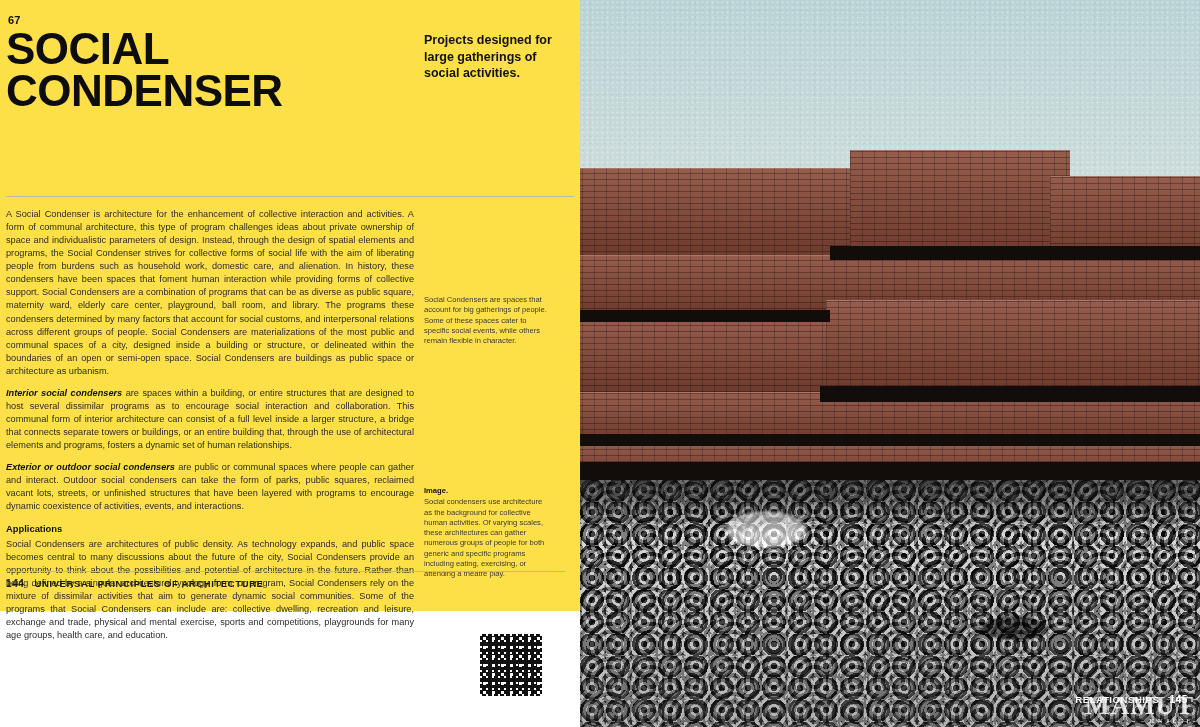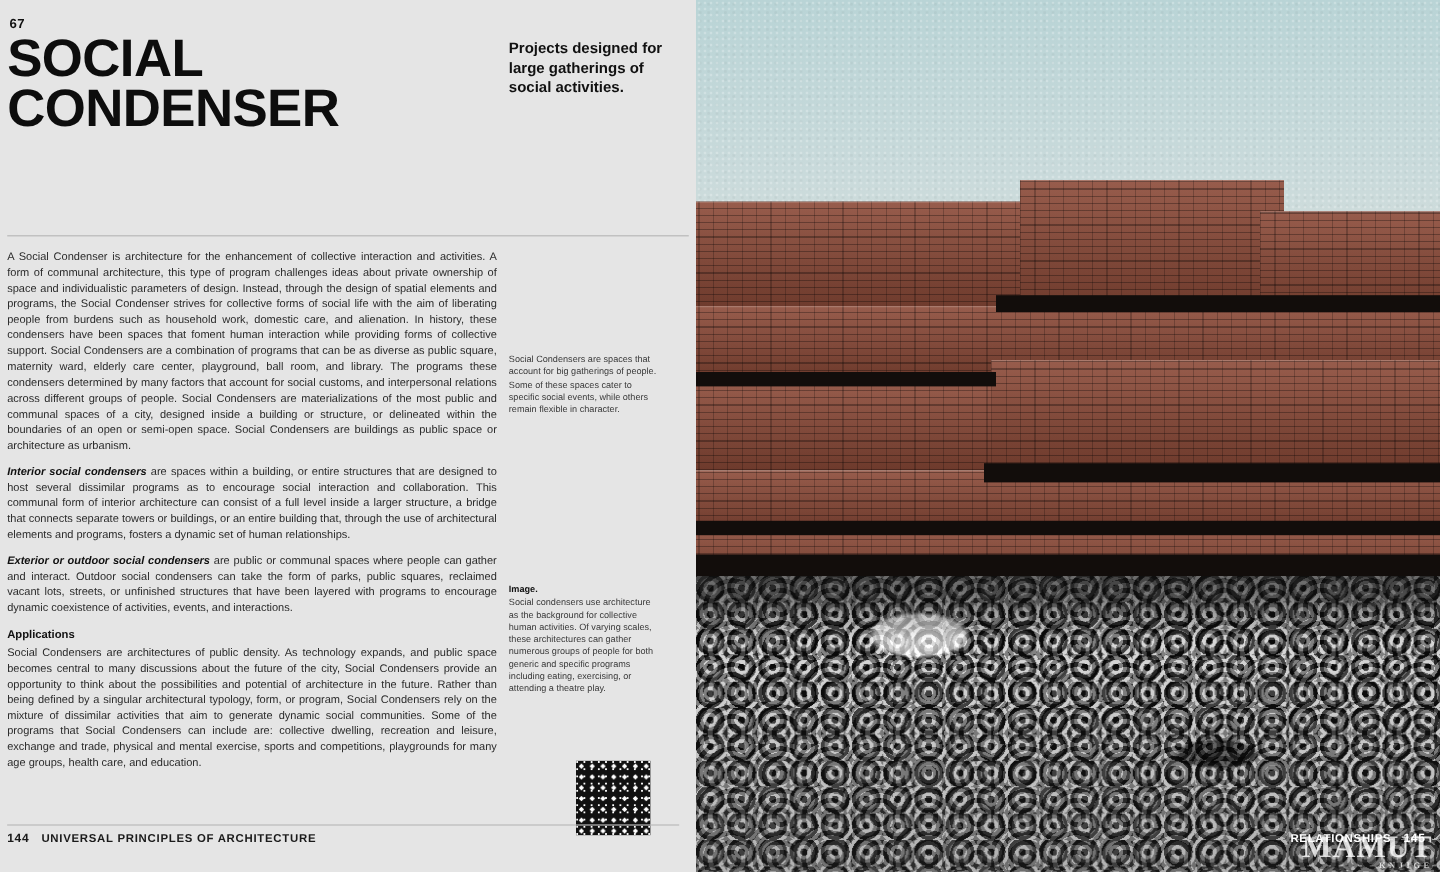--- a/index.html
+++ b/index.html
@@ -18,22 +18,22 @@
     position: relative;
     width: 1200px;
     height: 727px;
     display: flex;
   }
 
   
   .page-left {
     position: relative;
     width: 580px;
-    height: 727px;
-    background: #e5e5e5;
+    height: 611px;
+    background: #fde047;
     box-sizing: border-box;
     padding: 14px 20px 0 6px;
   }
 
   .entry-number {
     font-size: 11px;
     font-weight: bold;
     letter-spacing: 0.2px;
     margin: 0 0 2px 2px;
     color: #111;

